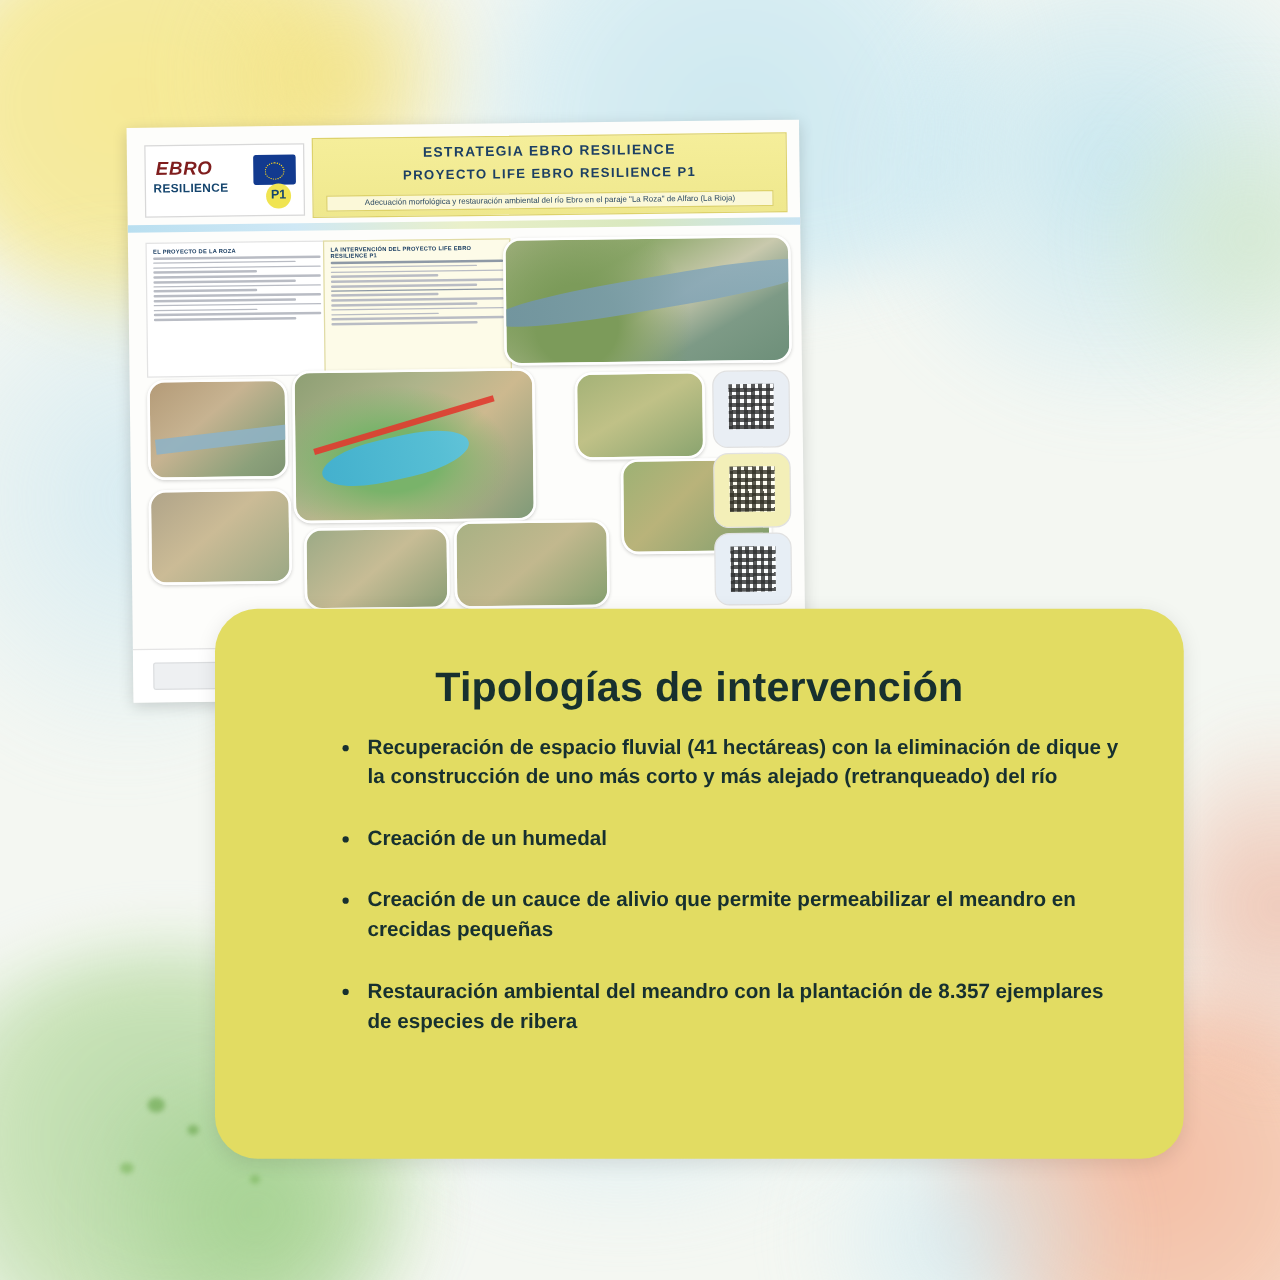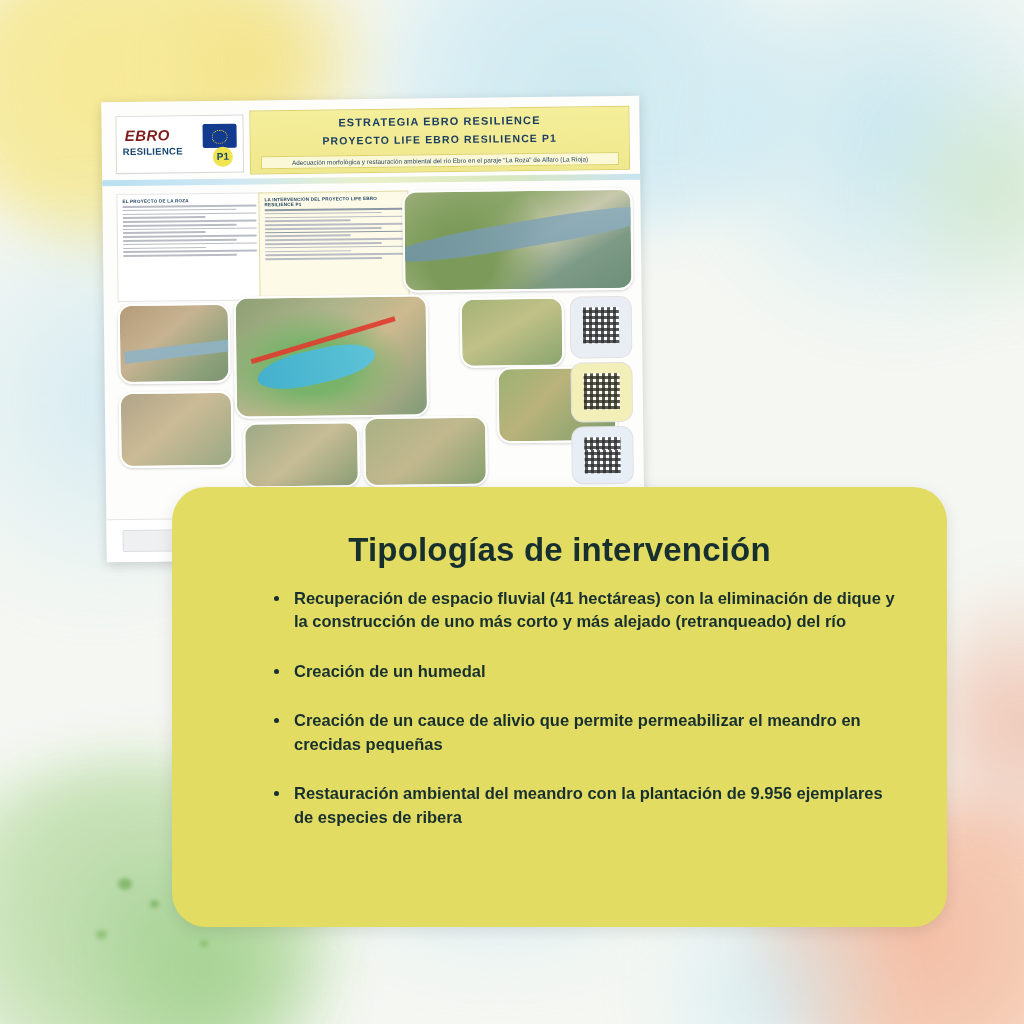--- a/index.html
+++ b/index.html
@@ -433,17 +433,17 @@
 
     </div>
   </div>
 
   <div class="card">
     <div class="card-title">Tipologías de intervención</div>
     <div class="bullets">
       <div class="bullet">Recuperación de espacio fluvial (41 hectáreas) con la eliminación de dique y la construcción de uno más corto y más alejado (retranqueado) del río</div>
       <div class="bullet">Creación de un humedal</div>
       <div class="bullet">Creación de un cauce de alivio que permite permeabilizar el meandro en crecidas pequeñas</div>
-      <div class="bullet">Restauración ambiental del meandro con la plantación de 9.956 ejemplares de especies de ribera</div>
+      <div class="bullet">Restauración ambiental del meandro con la plantación de 8.357 ejemplares de especies de ribera</div>
     </div>
   </div>
 
 </div>
 
 </body></html>

